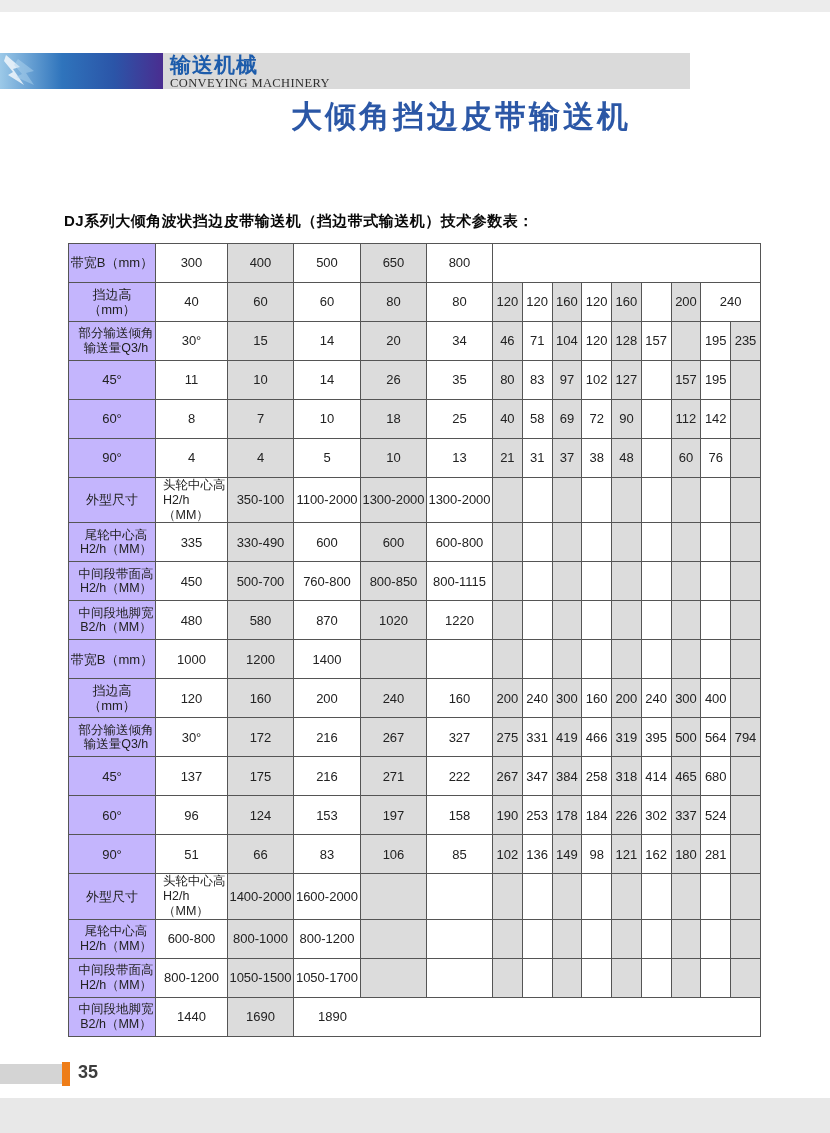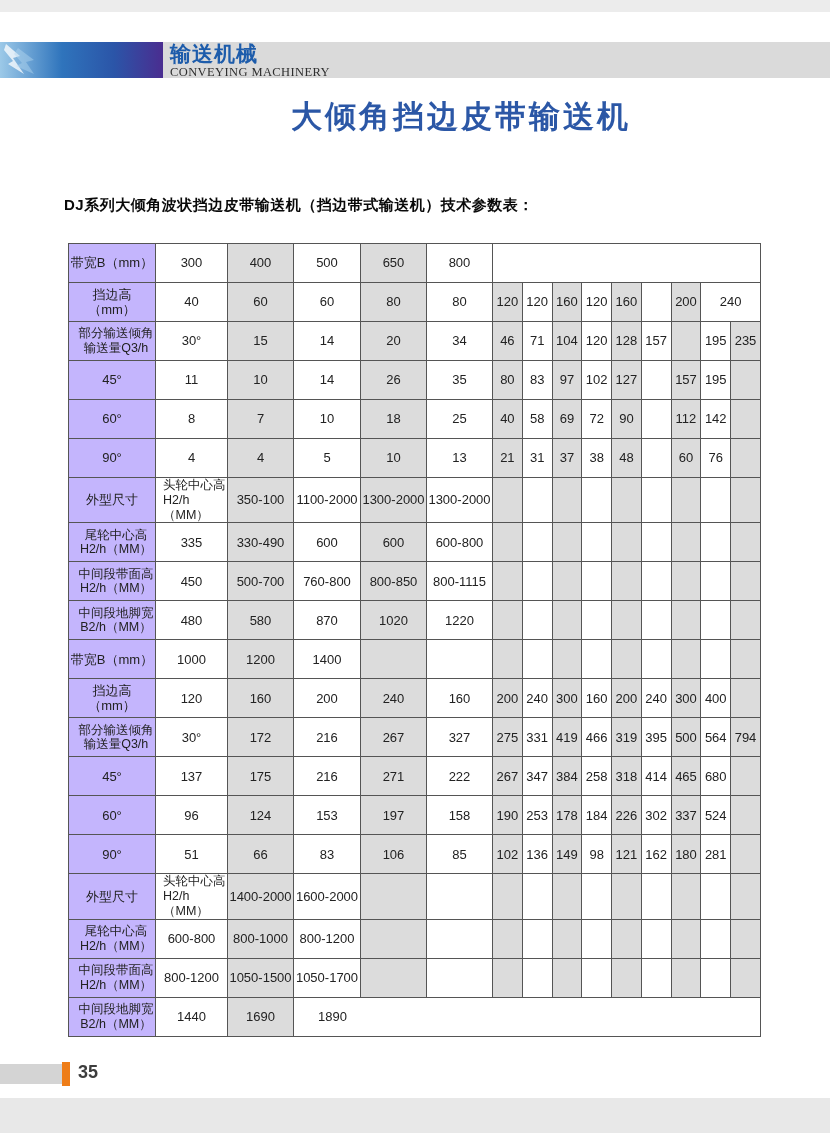--- a/index.html
+++ b/index.html
@@ -6,36 +6,36 @@
   body{
     width:830px;height:1133px;
     background:#ffffff;
     font-family:"Liberation Sans","DejaVu Sans",sans-serif;
     position:relative;overflow:hidden;
   }
   .top-strip{position:absolute;top:0;left:0;width:830px;height:12px;background:#ececec;}
   .bottom-strip{position:absolute;top:1098px;left:0;width:830px;height:35px;background:#e8e8e8;}
 
   
-  .header-bar{position:absolute;top:42px;left:0;width:830px;height:36px;background:#dadada;}
+  .header-bar{position:absolute;top:53px;left:0;width:690px;height:36px;background:#dadada;}
   .header-gradient{
     position:absolute;top:0;left:0;width:163px;height:36px;
     background:linear-gradient(90deg,#9cc9e8 0%,#2f74bc 38%,#2b55a8 70%,#4a2d90 100%);
   }
   .header-gradient svg{position:absolute;left:4px;top:2px;}
   .brand{position:absolute;left:170px;top:0px;line-height:1;}
   .brand-cn{color:#1d5cab;font-weight:bold;font-size:21px;display:block;margin-top:1px;letter-spacing:1px;}
   .brand-en{color:#2f2f2f;font-family:"Liberation Serif","DejaVu Serif",serif;font-size:12.5px;display:block;margin-top:2px;letter-spacing:0.4px;}
 
   .page-title{
     position:absolute;top:96px;left:0;width:830px;
     text-align:center;color:#2b57a6;font-size:31px;font-weight:bold;letter-spacing:3px;margin:0;padding-left:46px;
   }
   .subtitle{
-    position:absolute;top:196px;left:64px;
+    position:absolute;top:212px;left:64px;
     color:#0a0a0a;font-size:15px;font-weight:bold;letter-spacing:0.5px;
   }
 
   
   .table-wrap{position:absolute;top:243px;left:68px;}
   table.spec{border-collapse:collapse;table-layout:fixed;width:692px;}
   td{
     border:1px solid #555555;
     height:38px;
     text-align:center;

